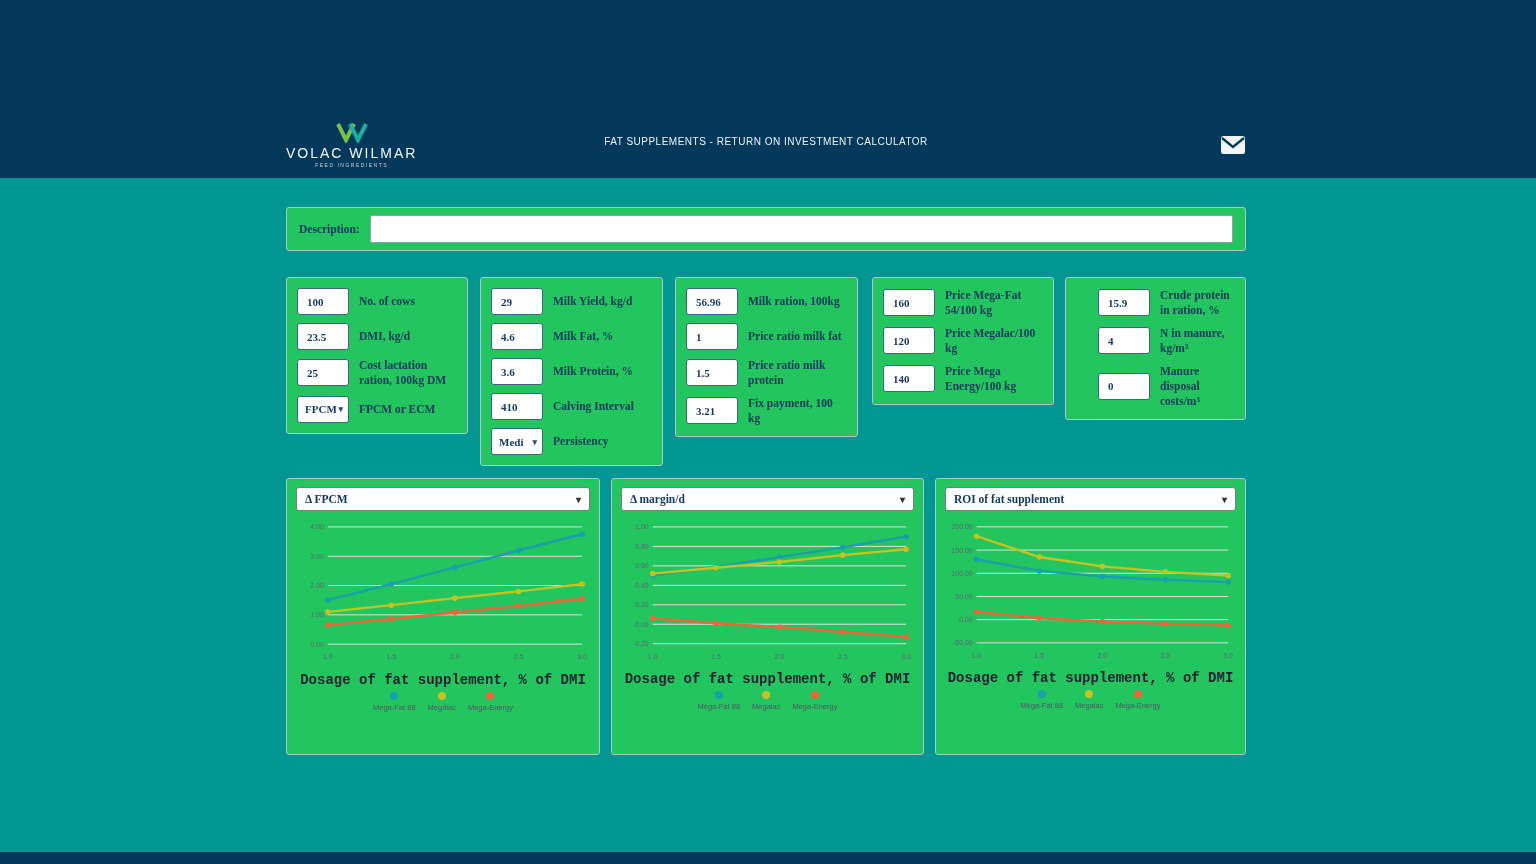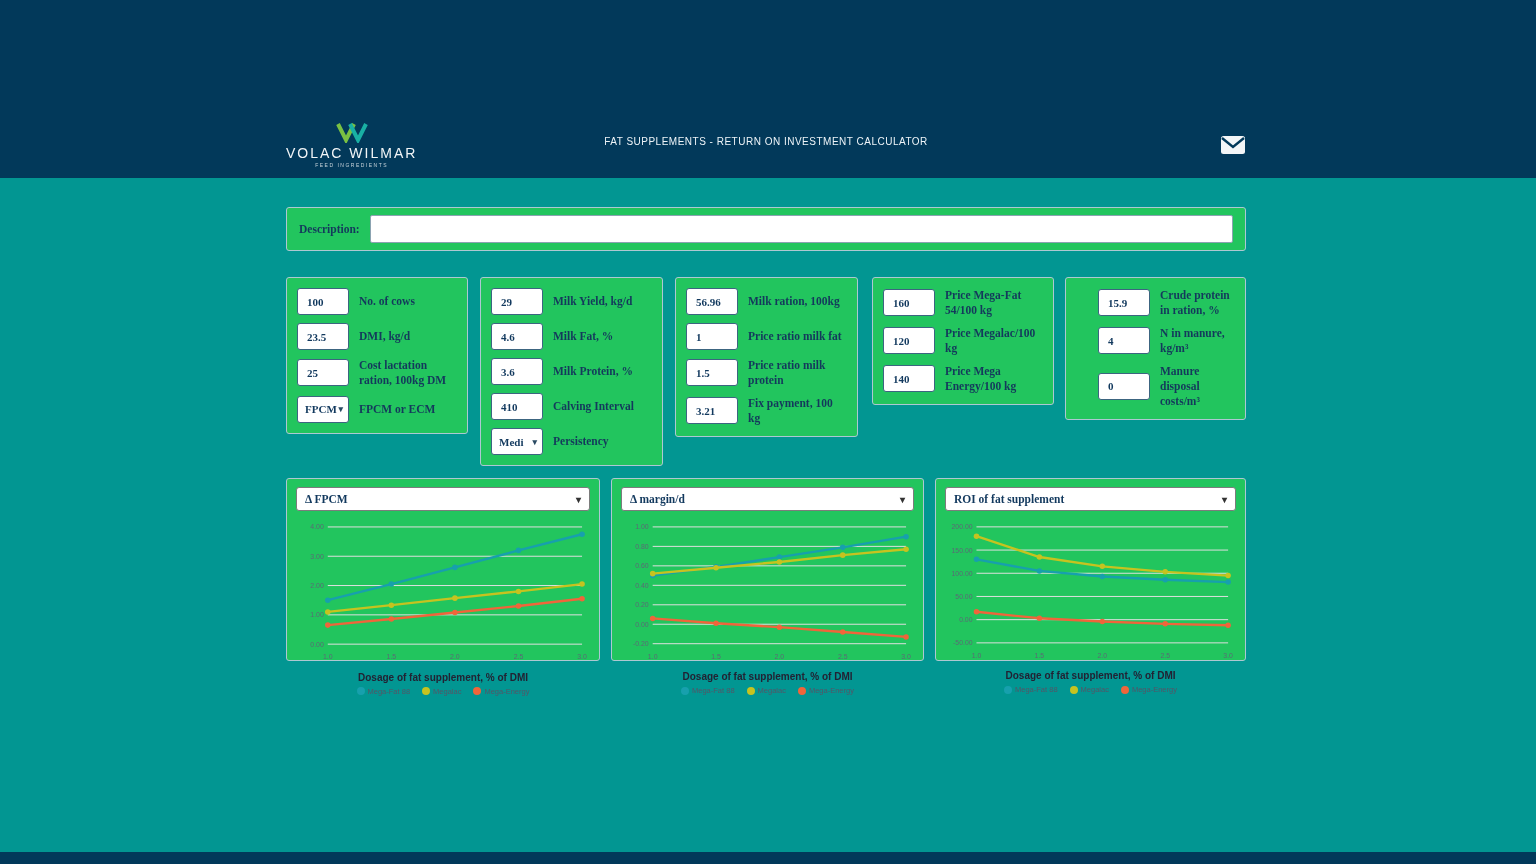--- a/index.html
+++ b/index.html
@@ -40,33 +40,33 @@
 
   .row { display:flex; align-items:center; gap:10px; }
   .val { width:52px; min-width:52px; height:27px; border:1.5px solid #3c6580; border-radius:3px;
          font-family:"Liberation Serif", serif; font-weight:bold; font-size:11px; color:#12395e;
          padding:0 0 0 9px; background:#fff; }
   .selectbox { display:flex; align-items:center; justify-content:space-between; padding:0 5px 0 7px; cursor:pointer; }
   .selectbox .chev { font-size:9px; color:#2a4a63; }
   .lbl { flex:1; font-size:11.5px; font-weight:bold; color:#14395c; line-height:1.3; }
 
   
-  .chart-card { top:478px; height:183px; padding:8px 9px; }
+  .chart-card { top:478px; height:277px; padding:8px 9px; }
   .c1 { left:286px; width:314px; }
   .c2 { left:611px; width:313px; }
   .c3 { left:935px; width:311px; }
 
   .chart-select { height:24px; border:1px solid #7c7c7c; border-radius:3px; display:flex; align-items:center;
                   justify-content:space-between; padding:0 8px; margin-bottom:8px; cursor:pointer;
                   font-weight:bold; font-size:11.5px; color:#12395e; background:#fff; }
   .chart-select .chev { font-size:10px; color:#333; }
   .plot { width:100%; }
-  .xlabel { text-align:center; font-family:Liberation Sans, sans-serif; font-weight:bold; font-size:10px; color:#223; margin-top:0px; }
+  .xlabel { text-align:center; font-family:Liberation Mono, monospace; font-weight:bold; font-size:14px; color:#223; margin-top:0px; }
   .legend { display:flex; justify-content:center; gap:12px; margin-top:4px; }
-  .legend .li { display:flex; align-items:center; gap:3px; font-family:"Liberation Sans", sans-serif; font-size:7.5px; color:#556; }
+  .legend .li { display:flex; align-items:center; gap:3px; font-family:"Liberation Sans", sans-serif; font-size:7.5px; color:#556;flex-direction:column; }
   .legend .dot { width:8px; height:8px; border-radius:50%; display:inline-block; }
 </style>
 </head>
 <body>
 
 <div class="canvas">
 
   <div class="header">
     <div class="header-inner">
       <div class="logo">

